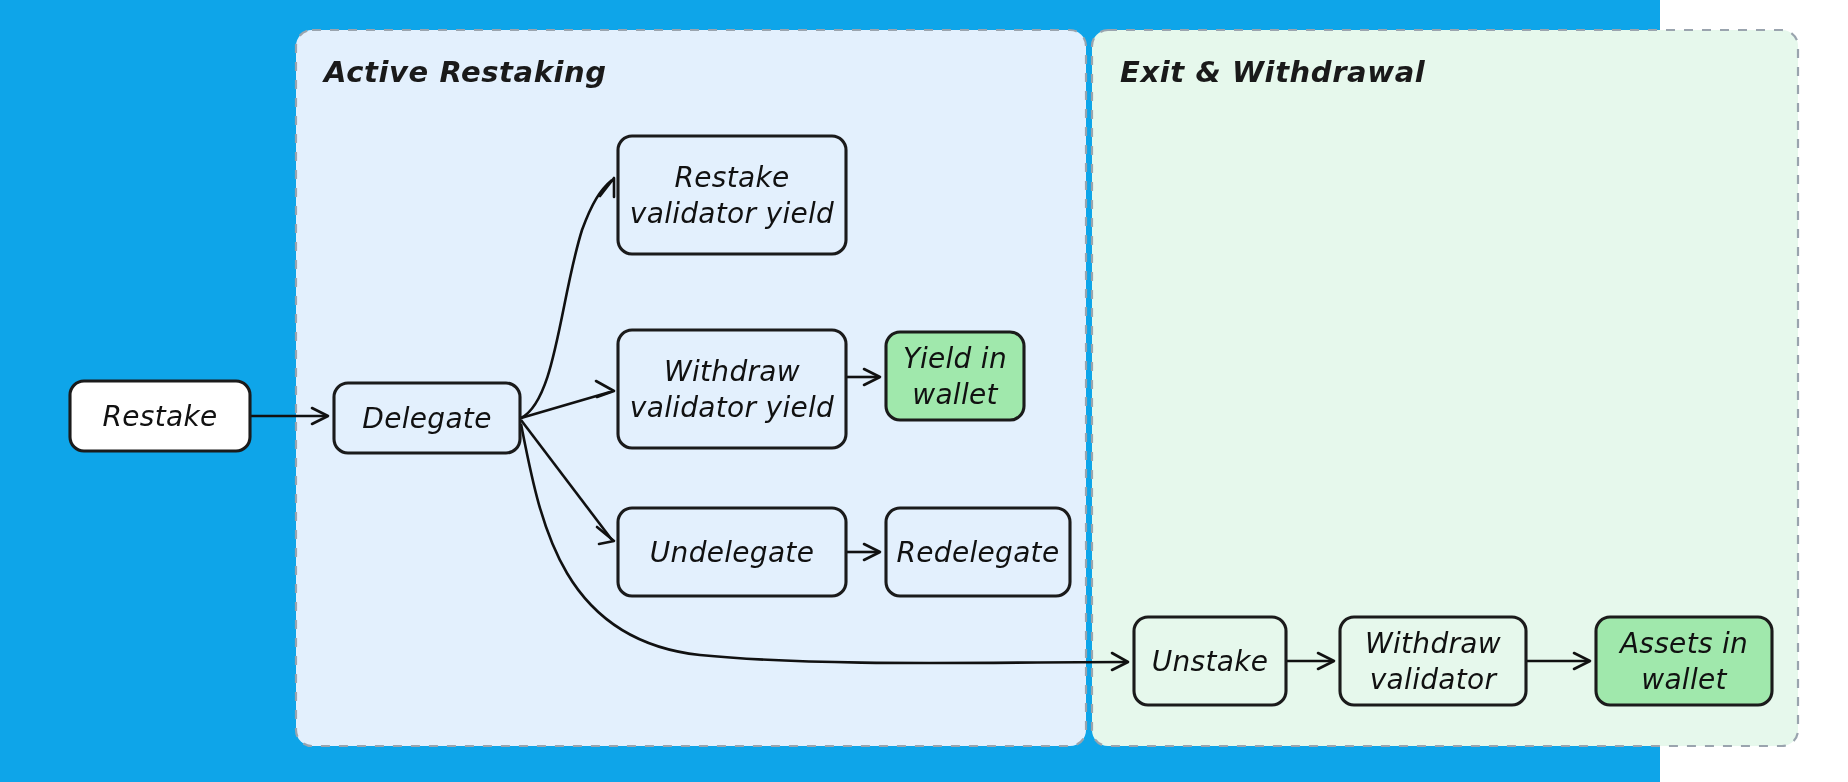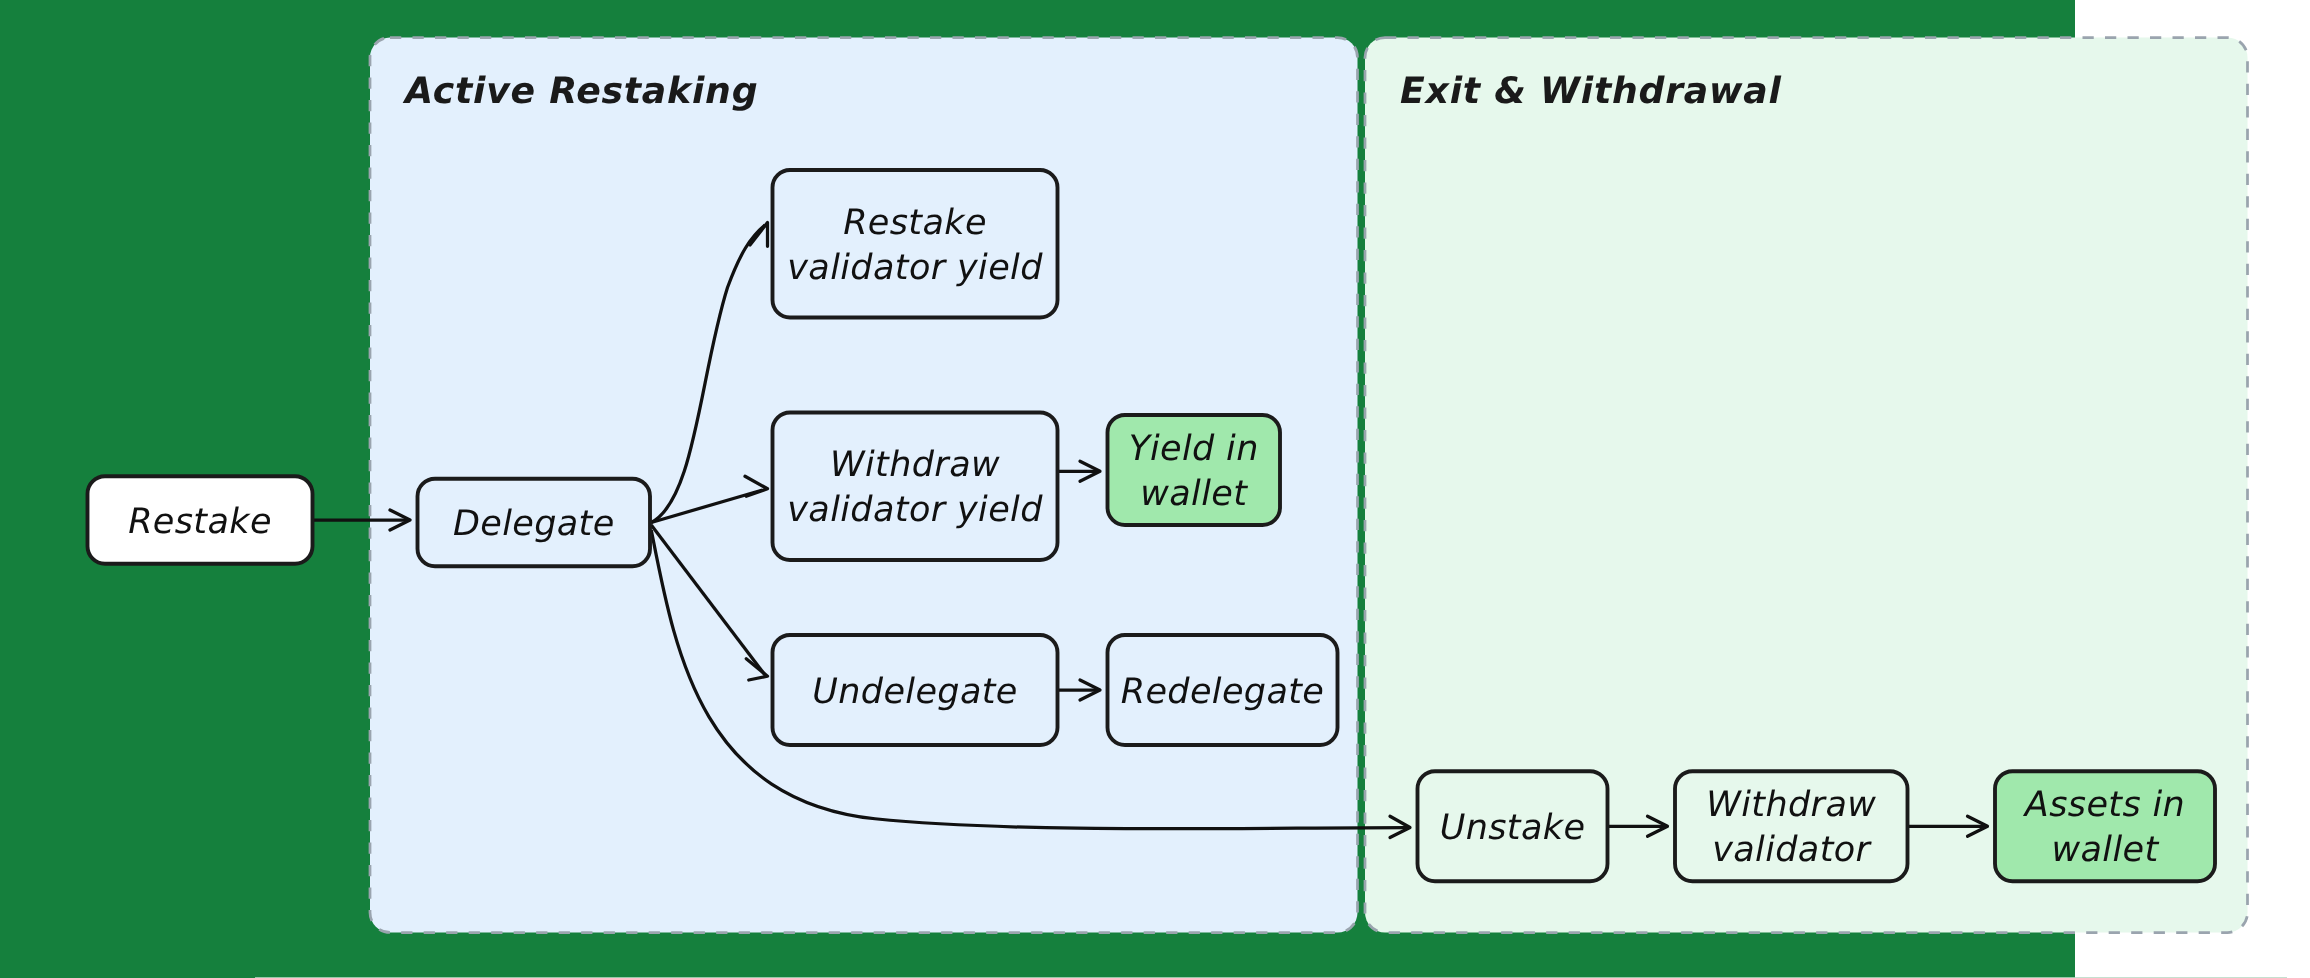--- a/index.html
+++ b/index.html
@@ -11,21 +11,21 @@
   body {
     font-family: "DejaVu Sans", sans-serif;
     width: 1848px;
     height: 782px;
     overflow: hidden;
   }
   #canvas {
     position: relative;
     width: 1660px;
     height: 782px;
-    background: #15803d;
+    background: #0ea5e9;
   }
   svg.layer {
     position: absolute;
     top: 0;
     left: 0;
     width: 1848px;
     height: 782px;
     overflow: visible;
   }
   .cluster-rect {

